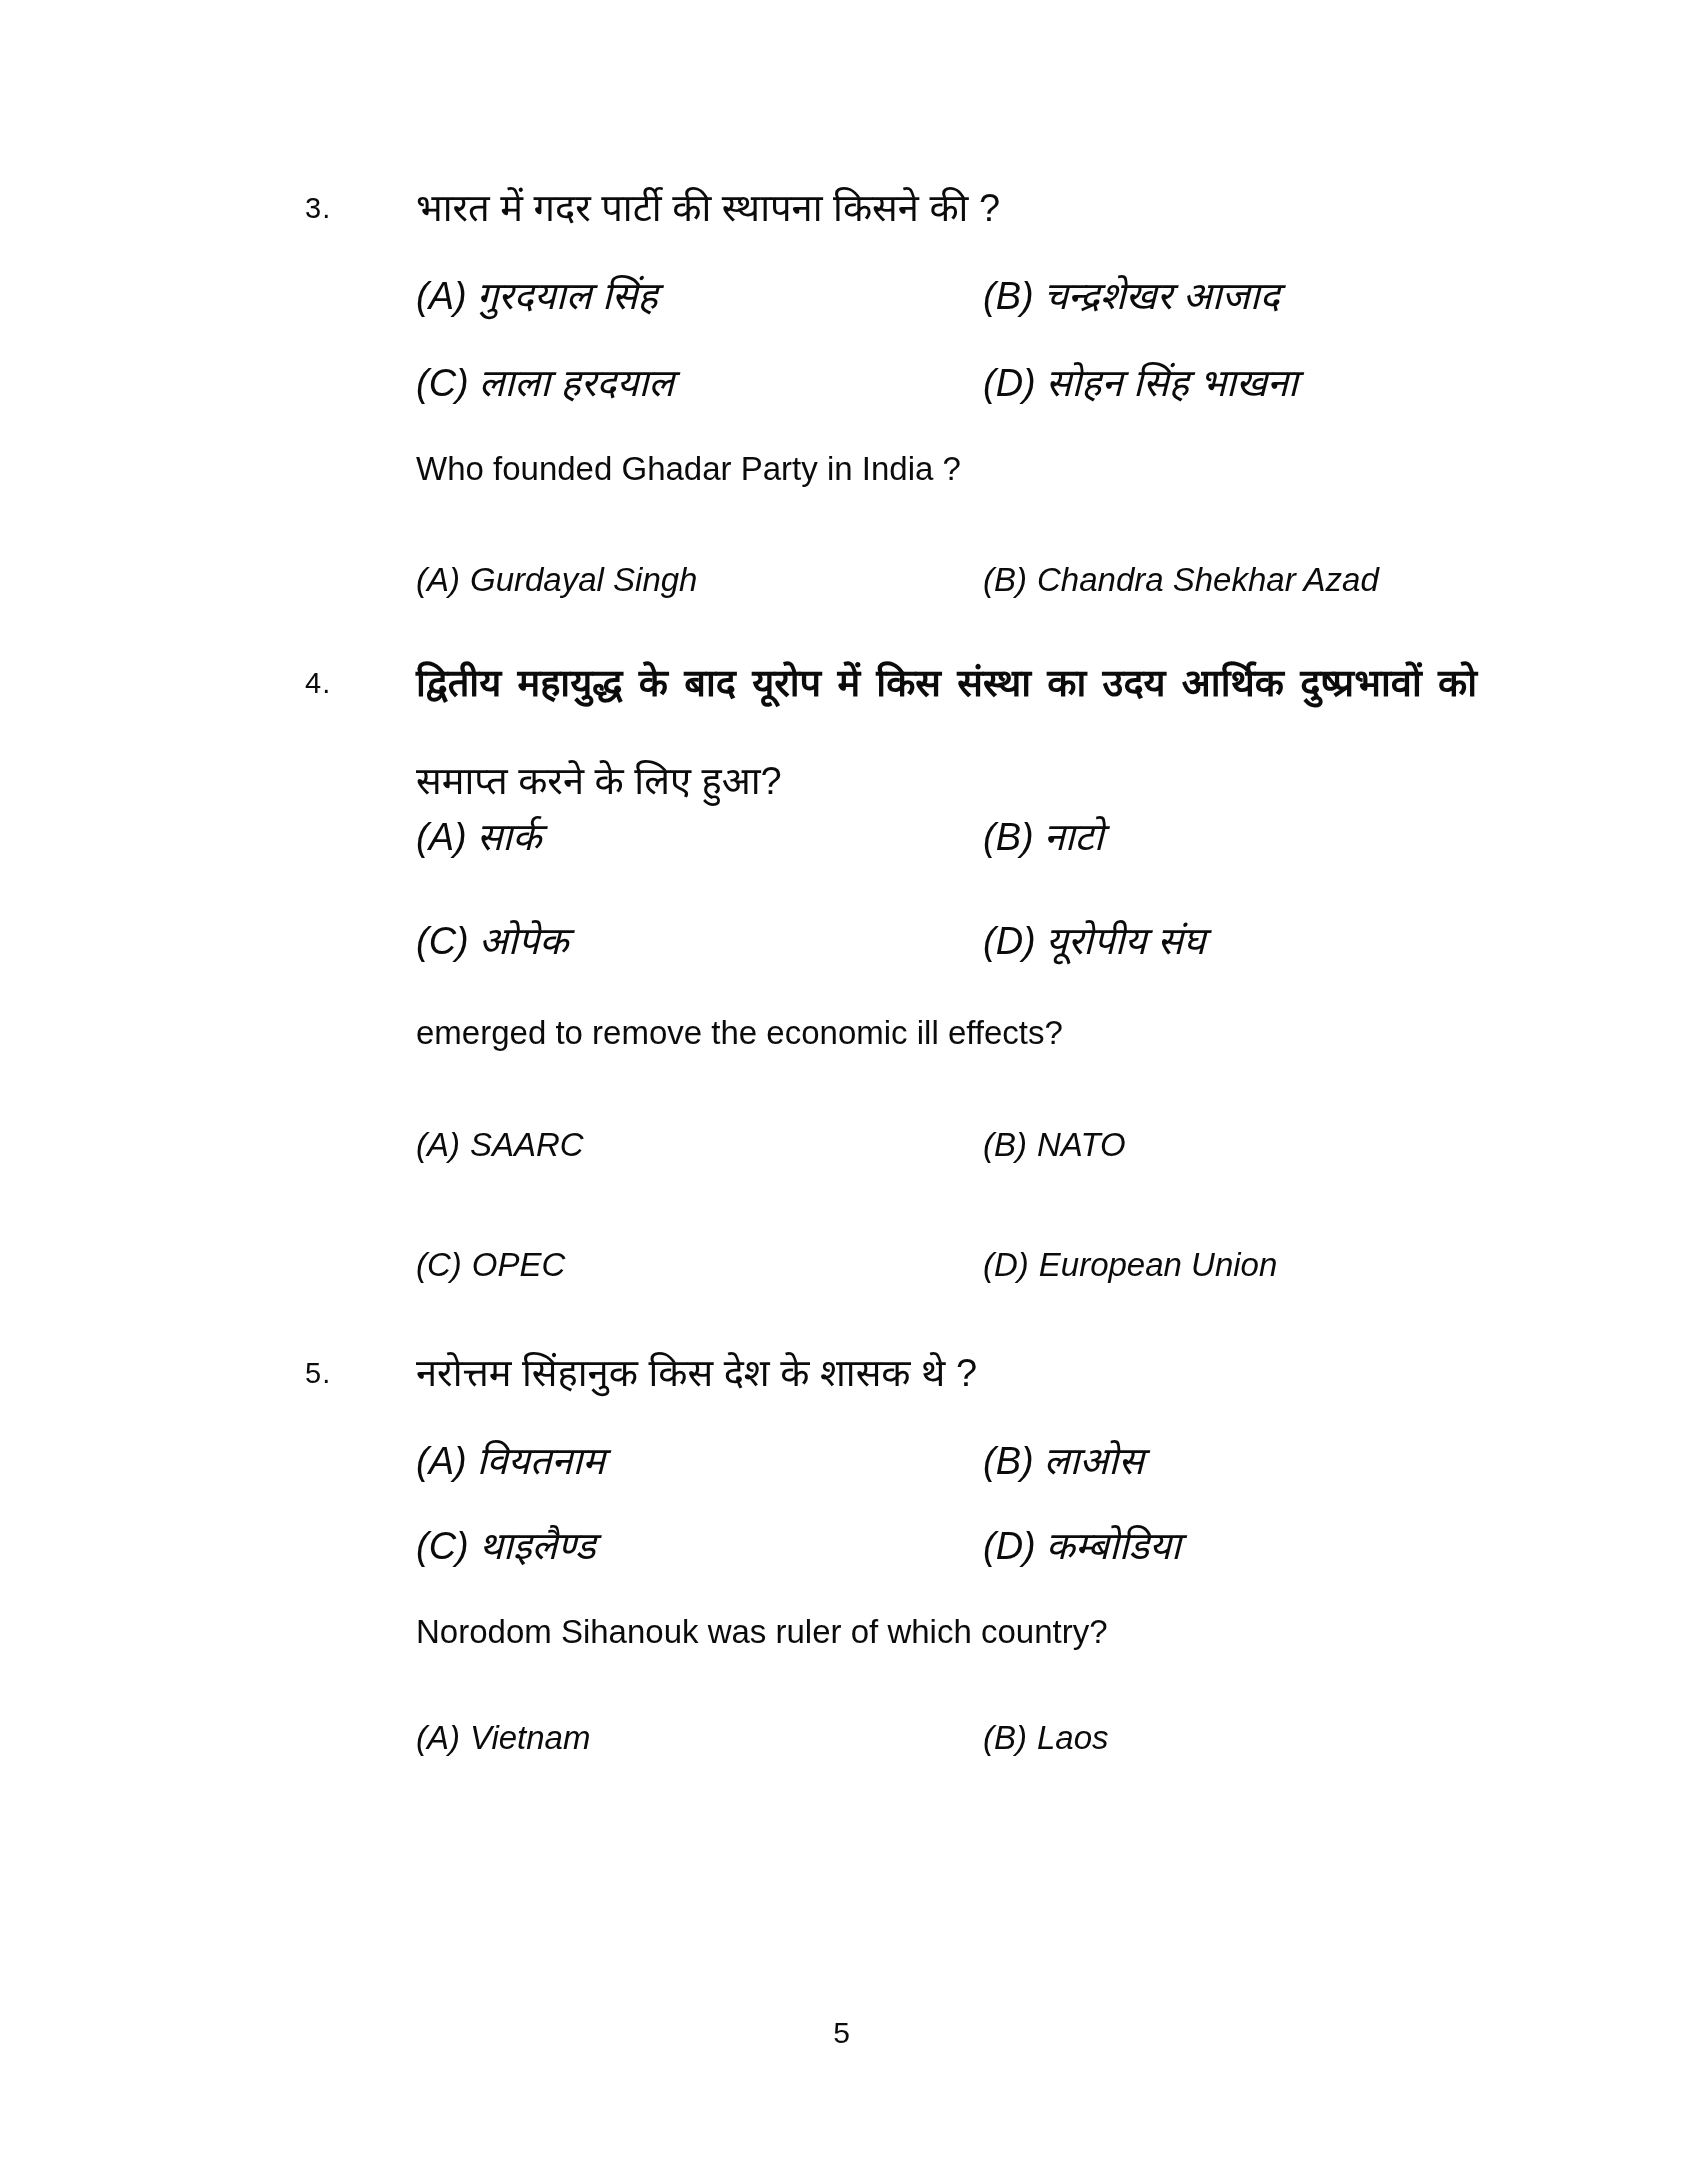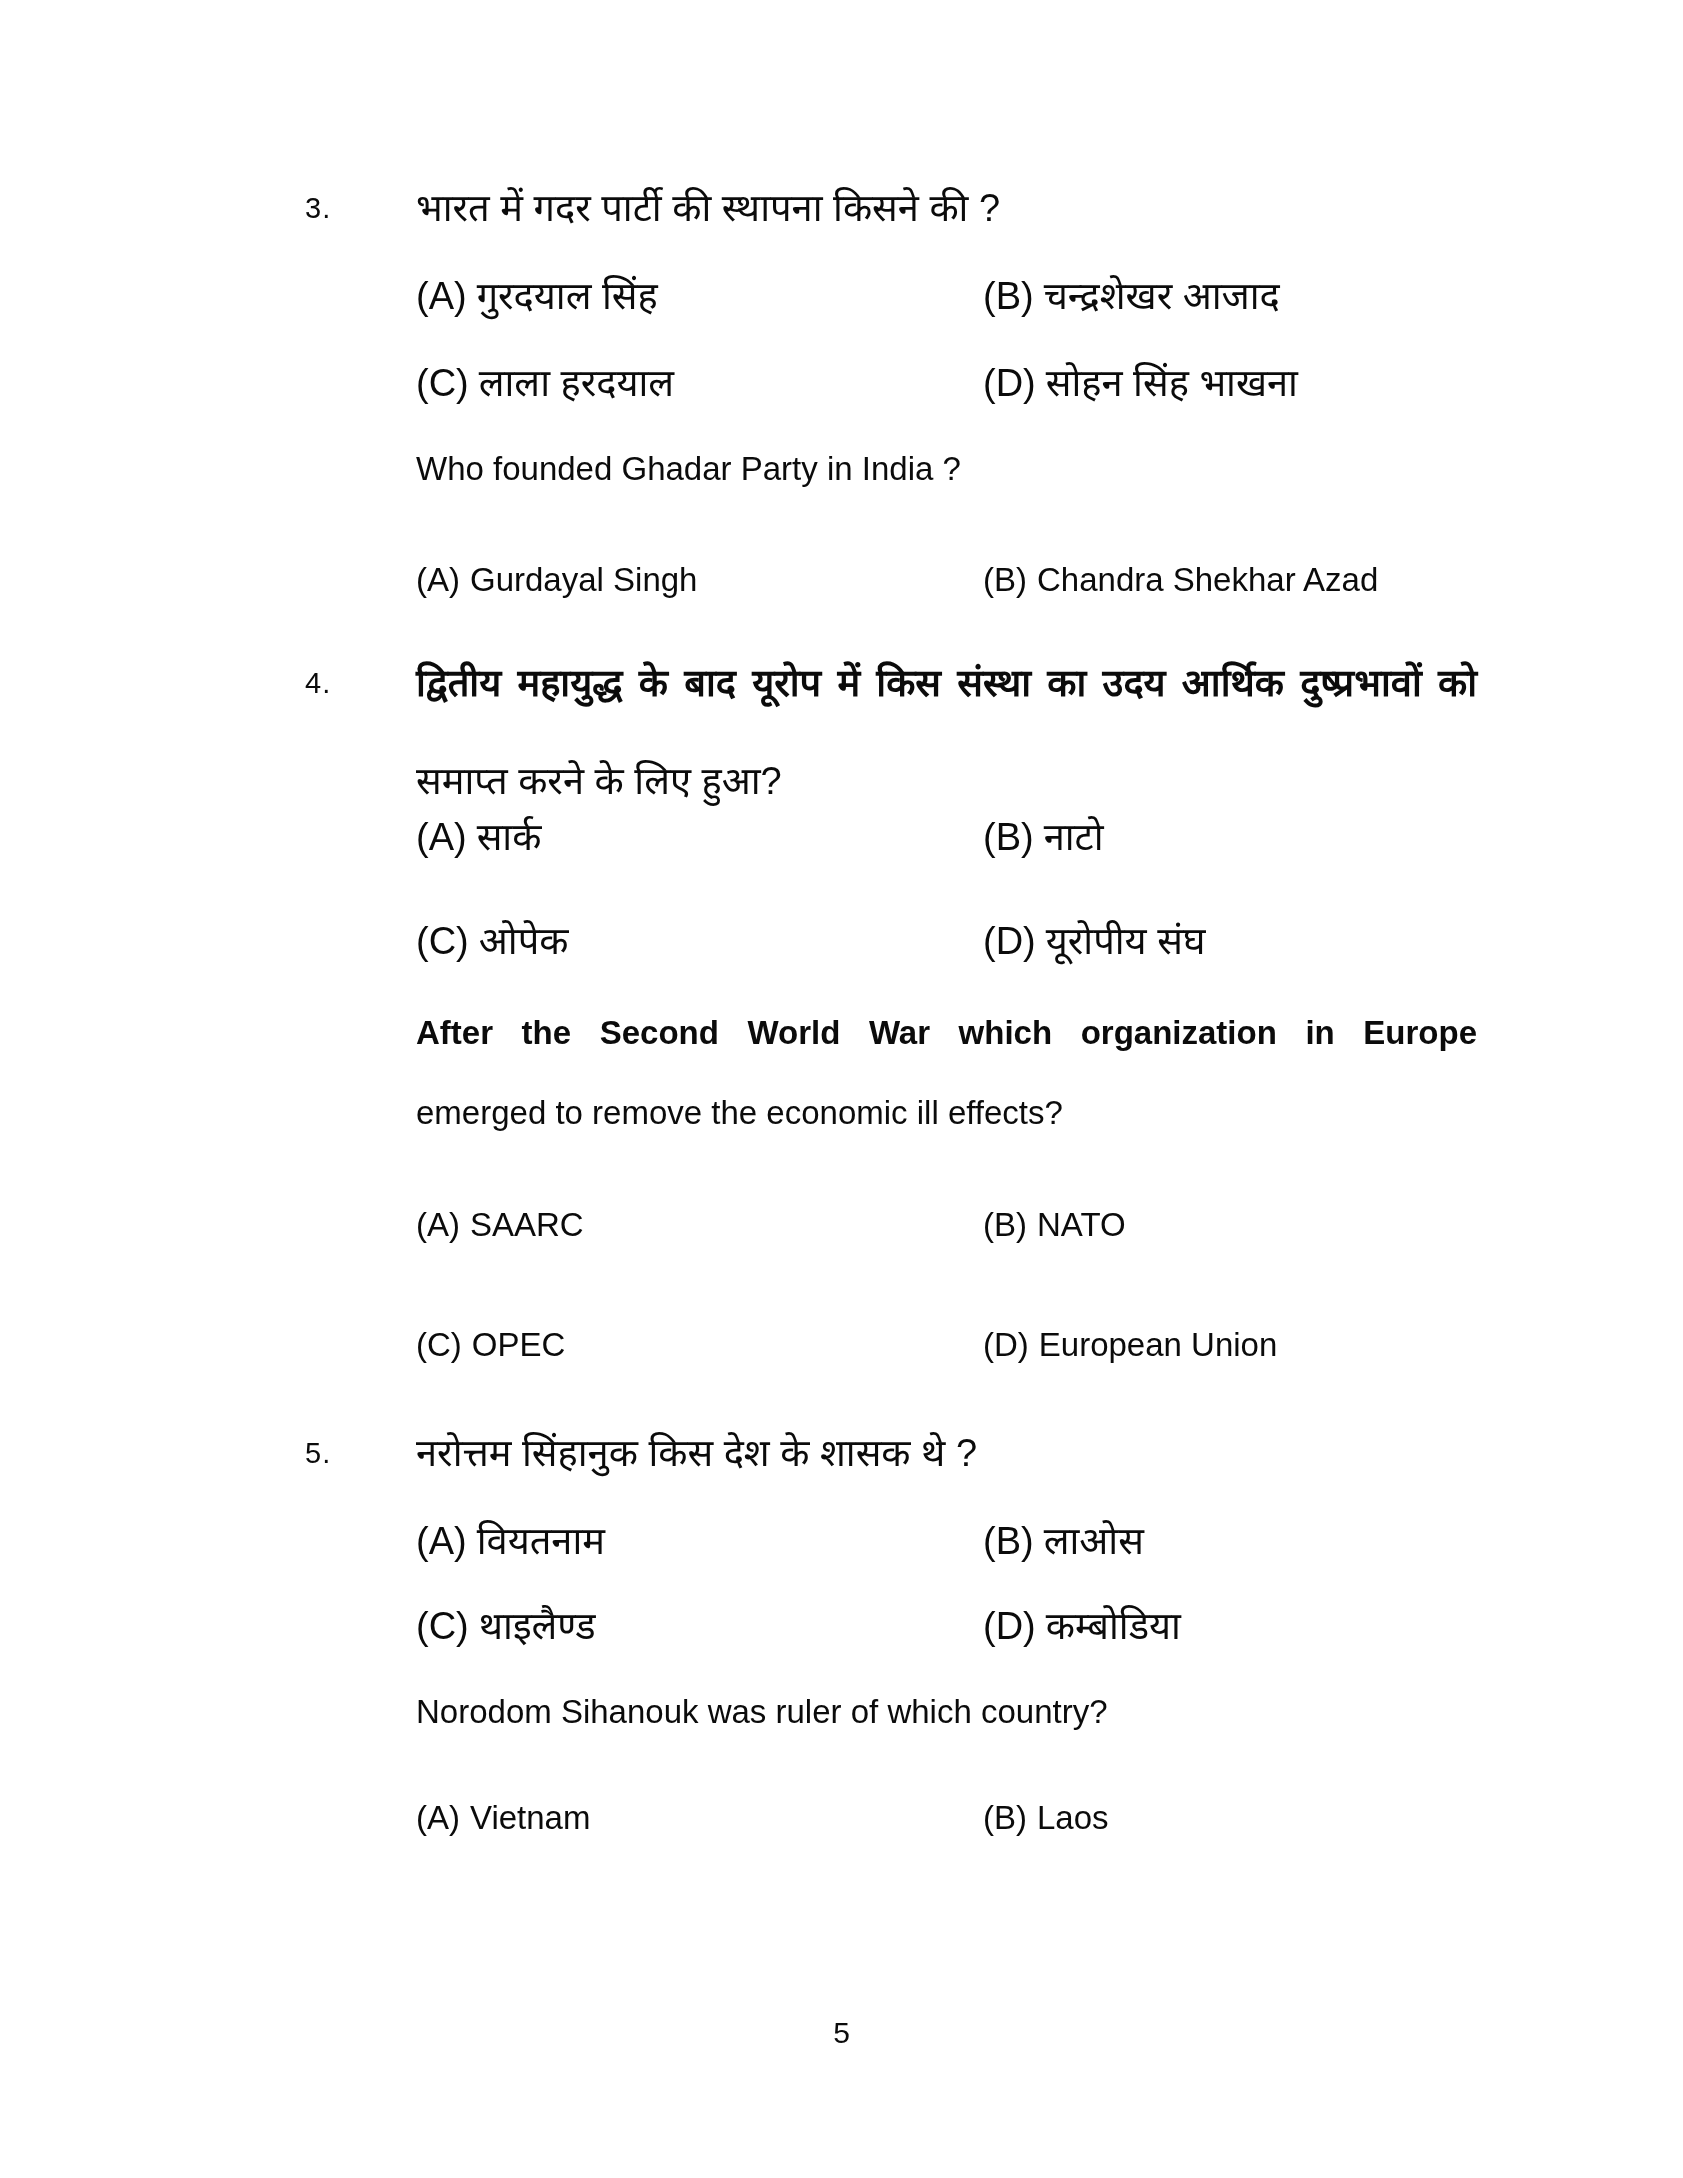--- a/index.html
+++ b/index.html
@@ -19,21 +19,21 @@
     background: #ffffff;
   }
   .question { position: relative; margin-left: 416px; width: 1061px; }
   .qnum {
     position: absolute; left: -111px; top: 6px;
     font-size: 29px; letter-spacing: 1px;
   }
   .row { line-height: 44px; min-height: 44px; }
   .hindi { font-size: 38px; }
   .jline { text-align: justify; text-align-last: justify; font-weight: bold; }
-  .opt-row { display: grid; grid-template-columns: 567px 1fr; }
+  .opt-row { display: grid; grid-template-columns: 567px 1fr; font-style: italic; }
   .opt { white-space: nowrap; }
   .lbl { margin-right: 10px; }
   .footer {
     position: absolute; left: 0; top: 2016px; width: 1683px;
     text-align: center; font-size: 30px;
   }
 </style>
 </head>
 <body>
 
@@ -69,21 +69,20 @@
 
     <div class="row opt-row hindi" style="margin-bottom:60px">
       <div class="opt"><span class="lbl">(A)</span><span>सार्क</span></div>
       <div class="opt"><span class="lbl">(B)</span><span>नाटो</span></div>
     </div>
     <div class="row opt-row hindi" style="margin-bottom:48px">
       <div class="opt"><span class="lbl">(C)</span><span>ओपेक</span></div>
       <div class="opt"><span class="lbl">(D)</span><span>यूरोपीय संघ</span></div>
     </div>
 
-    <div class="row jline" style="margin-bottom:36px">After the Second World War which organization in Europe</div>
     <div class="row" style="margin-bottom:68px">emerged to remove the economic ill effects?</div>
 
     <div class="row opt-row" style="margin-bottom:76px">
       <div class="opt"><span class="lbl">(A)</span><span>SAARC</span></div>
       <div class="opt"><span class="lbl">(B)</span><span>NATO</span></div>
     </div>
     <div class="row opt-row" style="margin-bottom:64px">
       <div class="opt"><span class="lbl">(C)</span><span>OPEC</span></div>
       <div class="opt"><span class="lbl">(D)</span><span>European Union</span></div>
     </div>

